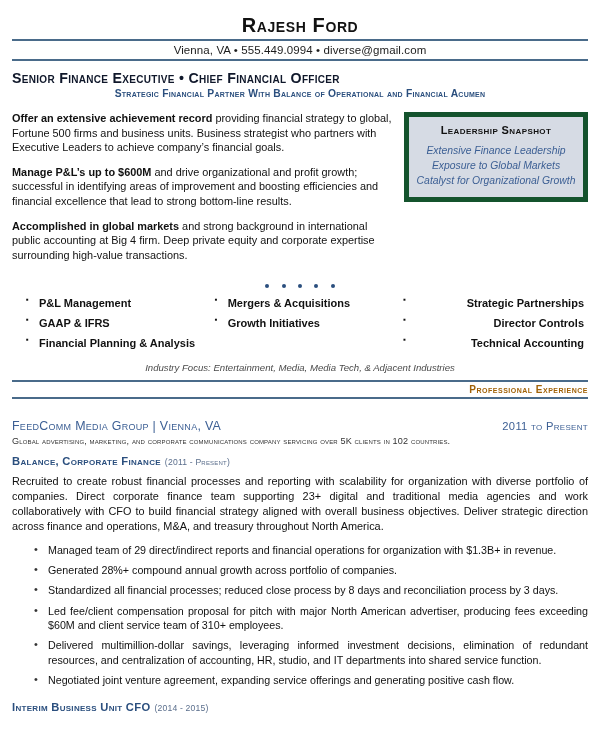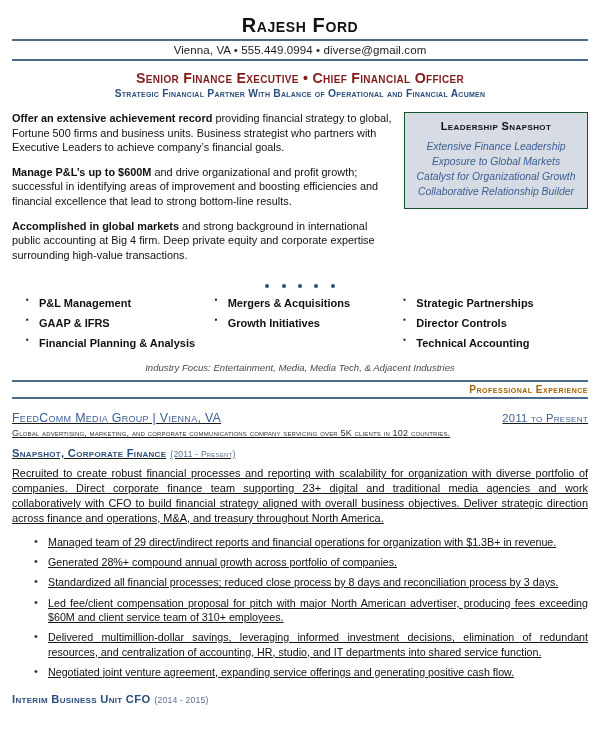--- a/index.html
+++ b/index.html
@@ -40,26 +40,25 @@
     margin: 0;
   }
   .contact {
     text-align: center;
     font-size: 11.5px;
     color: #1c1c1c;
     padding: 3px 0 3px 0;
     letter-spacing: 0.1px;
   }
   .headline {
-    text-align: center;
     font-size: 14.2px;
     font-weight: bold;
     font-variant: small-caps;
     letter-spacing: 0.3px;
-    color: #7f1d1d;
+    color: #0f172a;
     margin-top: 9px;
   }
   .subheadline {
     text-align: center;
     font-size: 10.3px;
     font-weight: bold;
     font-variant: small-caps;
     letter-spacing: 0.25px;
     color: #2b4f7e;
     margin-top: 2px;
@@ -83,21 +82,21 @@
     color: #111;
     margin: 0 0 10px 0;
     text-align: left;
   }
   .summary-p b {
     font-weight: bold;
   }
   .snapshot {
     flex: 1 1 auto;
     background: #d6dbe4;
-    border: 1px solid #14532d;
+    border: 5px solid #14532d;
     box-sizing: border-box;
     padding: 7px 5px 9px 5px;
     margin-top: 1px;
   }
   .snapshot-title {
     text-align: center;
     font-size: 11px;
     font-weight: bold;
     font-variant: small-caps;
     letter-spacing: 0.4px;
@@ -134,21 +133,21 @@
     display: flex;
     margin-top: 6px;
     padding: 0 4px;
   }
   .skills-col {
     flex: 1 1 0;
     box-sizing: border-box;
   }
   .skills-col:nth-child(1) { padding-left: 10px; }
   .skills-col:nth-child(2) { padding-left: 8px; }
-  .skills-col:nth-child(3) { padding-left: 8px; }
+  .skills-col:nth-child(3) { padding-left: 8px; text-align: right; }
   .skill-item {
     font-size: 11px;
     font-weight: bold;
     color: #111;
     line-height: 1.78;
     position: relative;
     padding-left: 13px;
     white-space: nowrap;
   }
   .skill-item::before {
@@ -182,22 +181,21 @@
     letter-spacing: 0.5px;
     color: #a16207;
     padding: 2px 0 2px 0;
   }
   .section-band .rule-bottom {
     border-top: 2.2px solid #4a6b8a;
   }
 
   
   .job {
-    margin-top: 12px;
-    text-decoration: underline;
+    margin-top: 20px;
   }
   .job-header {
     display: flex;
     justify-content: space-between;
     align-items: baseline;
   }
   .company {
     font-size: 12.4px;
     font-variant: small-caps;
     letter-spacing: 0.3px;
@@ -289,21 +287,20 @@
       </p>
       <p class="summary-p">
         <b>Accomplished in global markets</b><span> and strong background in international public accounting at Big 4 firm. Deep private equity and corporate expertise surrounding high-value transactions.</span>
       </p>
     </div>
     <div class="snapshot">
       <div class="snapshot-title">Leadership Snapshot</div>
       <div class="snapshot-item">Extensive Finance Leadership</div>
       <div class="snapshot-item">Exposure to Global Markets</div>
       <div class="snapshot-item">Catalyst for Organizational Growth</div>
-      <div class="snapshot-item">Collaborative Relationship Builder</div>
     </div>
   </div>
 
   <div class="dots">
     <span class="dot"></span>
     <span class="dot"></span>
     <span class="dot"></span>
     <span class="dot"></span>
     <span class="dot"></span>
   </div>
@@ -334,21 +331,21 @@
   </div>
 
   <div class="job">
     <div class="job-header">
       <div class="company">FeedComm Media Group | Vienna, VA</div>
       <div class="job-dates">2011 to Present</div>
     </div>
     <div class="company-desc">Global advertising, marketing, and corporate communications company servicing over 5K clients in 102 countries.</div>
 
     <div class="role-line">
-      <span class="role-title">Snapshot, Corporate Finance</span><span class="role-dates">(2011 - Present)</span>
+      <span class="role-title">Balance, Corporate Finance</span><span class="role-dates">(2011 - Present)</span>
     </div>
 
     <div class="job-para">Recruited to create robust financial processes and reporting with scalability for organization with diverse portfolio of companies. Direct corporate finance team supporting 23+ digital and traditional media agencies and work collaboratively with CFO to build financial strategy aligned with overall business objectives. Deliver strategic direction across finance and operations, M&amp;A, and treasury throughout North America.</div>
 
     <div class="bullets">
       <div class="bullet">Managed team of 29 direct/indirect reports and financial operations for organization with $1.3B+ in revenue.</div>
       <div class="bullet">Generated 28%+ compound annual growth across portfolio of companies.</div>
       <div class="bullet">Standardized all financial processes; reduced close process by 8 days and reconciliation process by 3 days.</div>
       <div class="bullet">Led fee/client compensation proposal for pitch with major North American advertiser, producing fees exceeding $60M and client service team of 310+ employees.</div>
       <div class="bullet">Delivered multimillion-dollar savings, leveraging informed investment decisions, elimination of redundant resources, and centralization of accounting, HR, studio, and IT departments into shared service function.</div>

